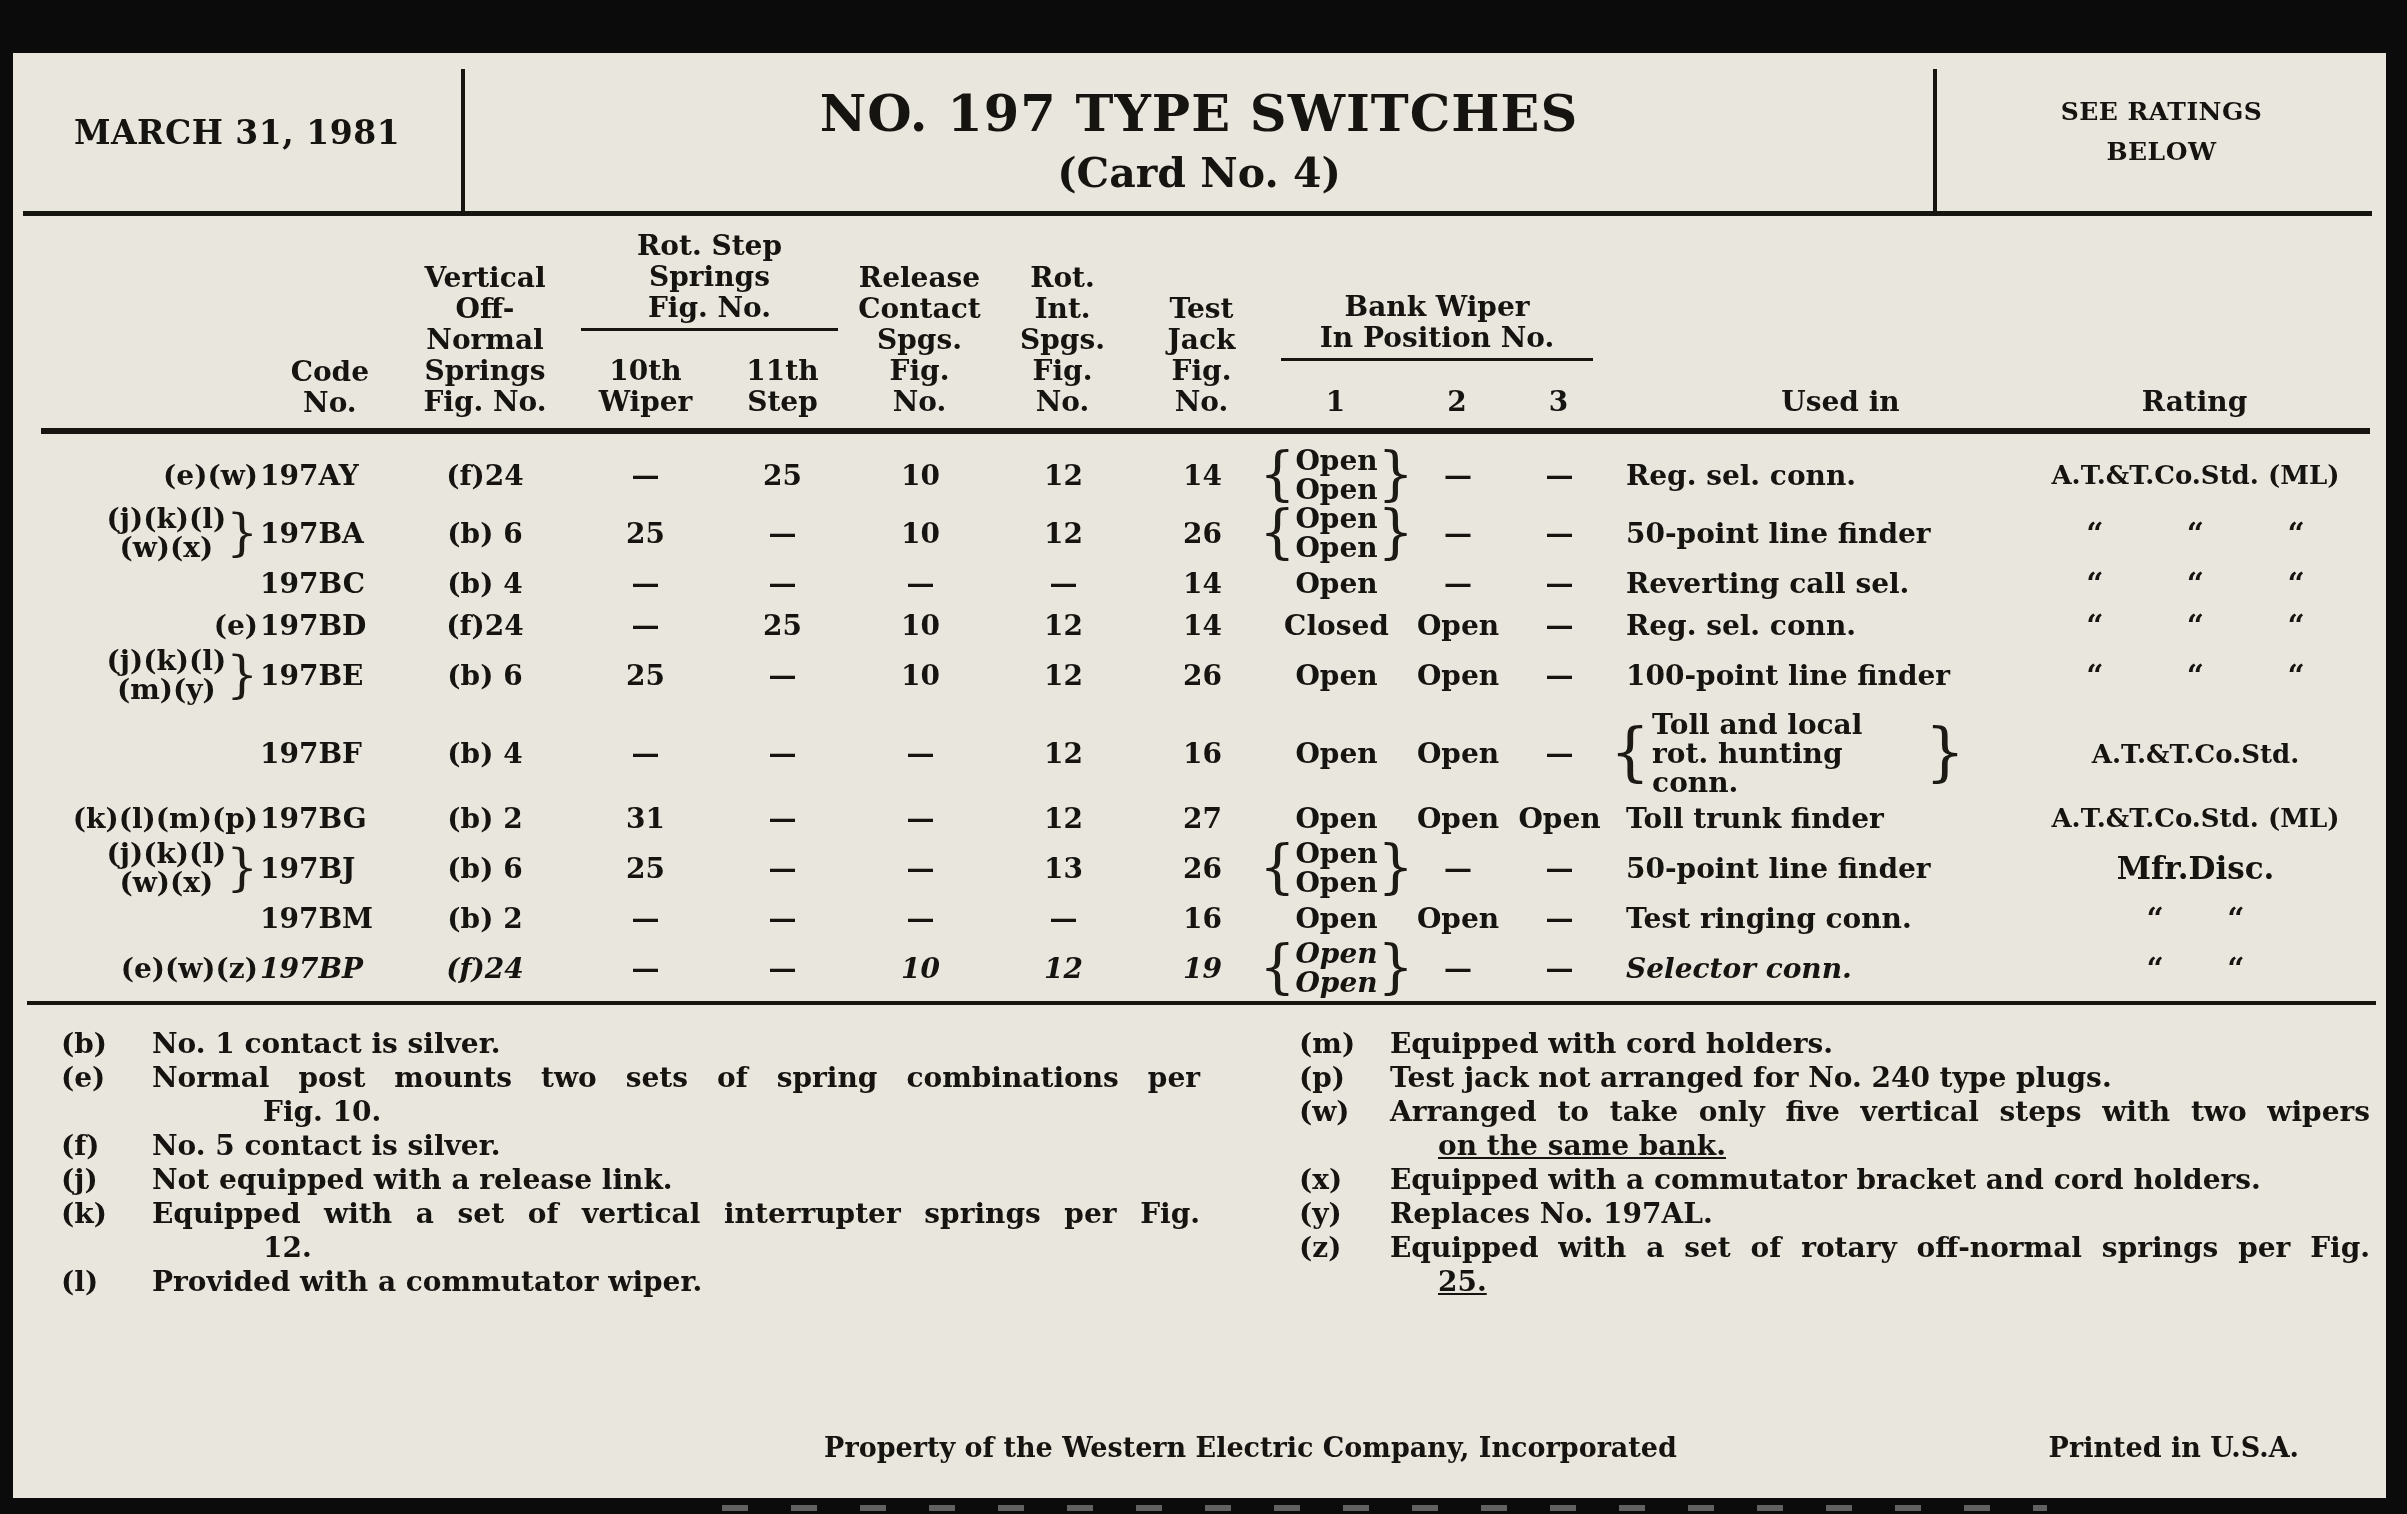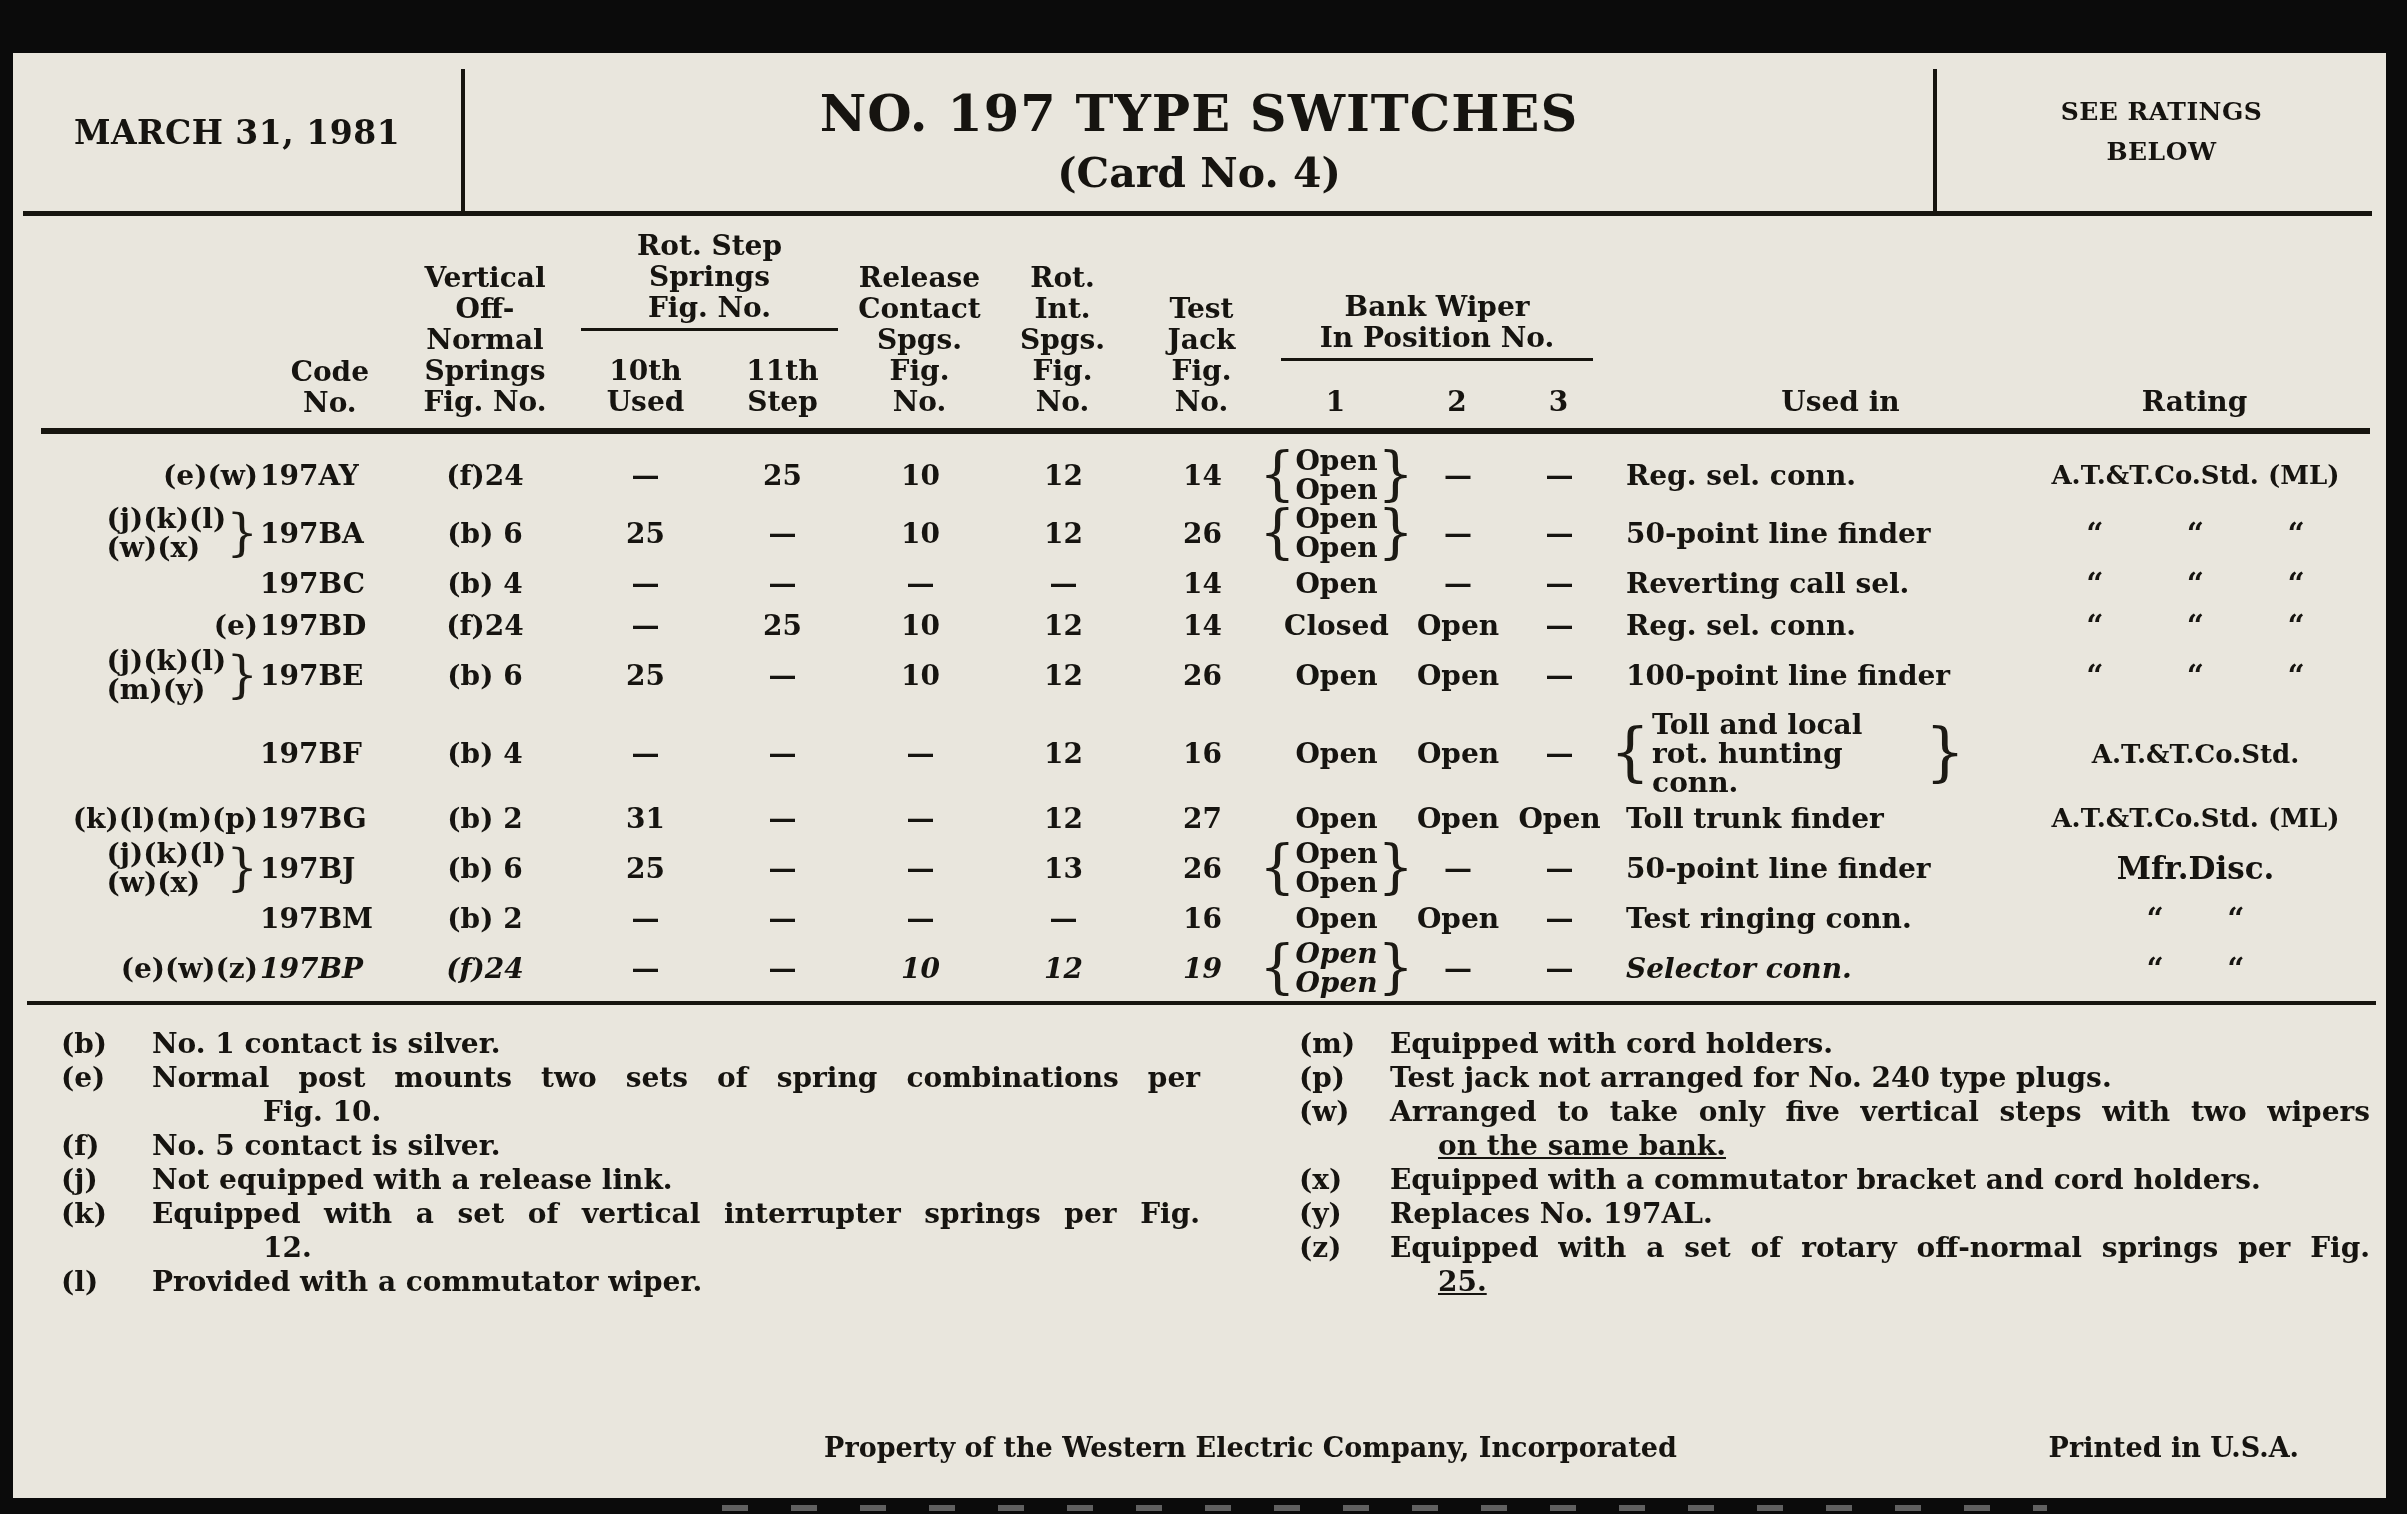--- a/index.html
+++ b/index.html
@@ -34,21 +34,21 @@
   .gline-bw{height:3px;background:#17150f;margin:4px 10px 0;}
   .gsub{display:grid;grid-template-columns:145px 129px;margin-top:24px;}
   .gsub-bw{display:grid;grid-template-columns:129px 114px 89px;margin-top:24px;}
 
   .tbody{padding:8px 0 4px;margin-left:28px;width:2329px;font-size:28px;}
   .trow{display:grid;grid-template-columns:356px 176px 145px 129px 147px 139px 139px 129px 114px 89px 416px 351px;
         align-items:center;min-height:42px;}
   .mt4{margin-top:4px;} .mt6{margin-top:6px;}
   .cell{text-align:center;}
   .stack{white-space:pre-line;line-height:29px;display:inline-block;text-align:center;}
-  .pfx{white-space:pre-line;line-height:29px;display:inline-block;text-align:left;}
+  .pfx{white-space:pre-line;line-height:29px;display:inline-block;text-align:center;}
   .pfx:empty{display:none;}
   .c-code{display:flex;justify-content:flex-end;align-items:center;}
   .code{width:137px;text-align:left;padding-left:2px;}
   .brace{font-weight:400;line-height:.9;color:#1c1a14;}
   .br-s{font-size:50px;}
   .br-m{font-size:57px;}
   .br-u{font-size:63px;}
   .c-flex{display:flex;justify-content:center;align-items:center;}
   .c-used{text-align:left;padding-left:22px;}
   .c-used5{display:flex;align-items:center;padding-left:6px;text-align:left;}
@@ -108,21 +108,21 @@
 Normal
 Springs
 Fig. No.</span></div>
       <div class="hgroup">
         <div class="hc"><span class="hstack">Rot. Step
 Springs
 Fig. No.</span></div>
         <div class="gline"></div>
         <div class="gsub">
           <div class="hc"><span class="hstack">10th
-Used</span></div>
+Wiper</span></div>
           <div class="hc"><span class="hstack">11th
 Step</span></div>
         </div>
       </div>
       <div class="hc"><span class="hstack">Release
 Contact
 Spgs.
 Fig.
 No.</span></div>
       <div class="hc"><span class="hstack">Rot.

